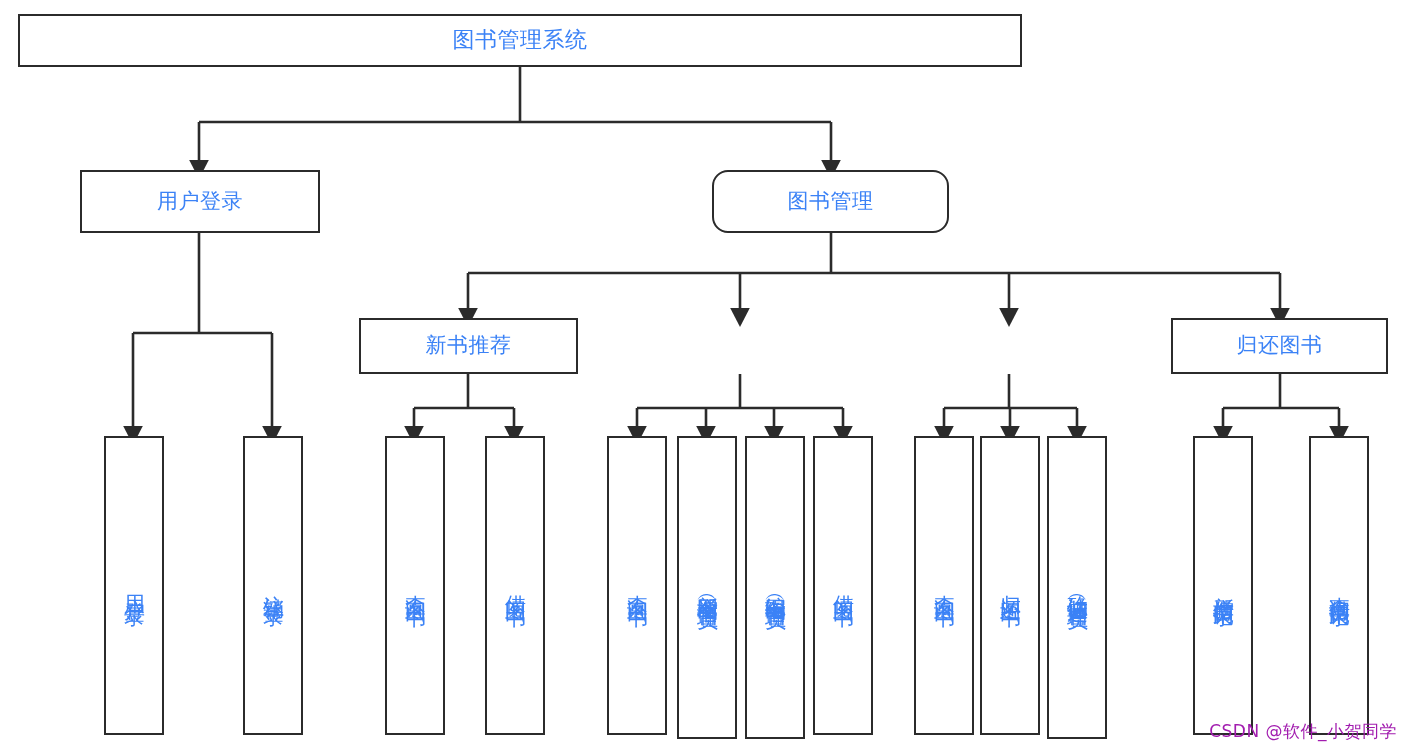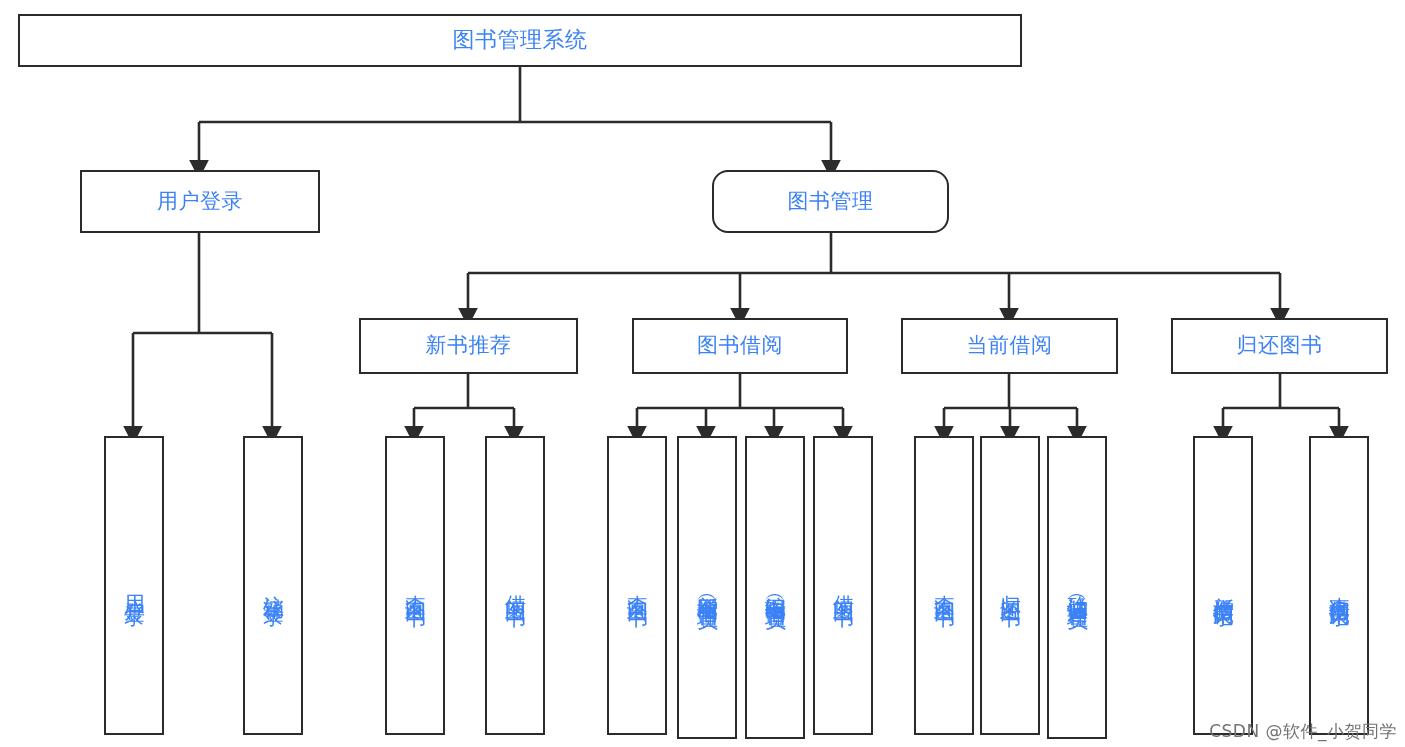--- a/index.html
+++ b/index.html
@@ -61,21 +61,21 @@
     max-height: 100%;
   }
   .node.vert.tall-text .node-label {
     letter-spacing: 2px;
   }
   #watermark {
     position: absolute;
     right: 8px;
     bottom: 4px;
     font-size: 17px;
-    color: #737373;
+    color: #a21caf;
     letter-spacing: 0.5px;
     white-space: nowrap;
   }
 </style>
 </head>
 <body>
 
 <div id="diagram-root">
 
   <svg id="edge-layer" viewBox="0 0 1405 747" width="1405" height="747" xmlns="http://www.w3.org/2000/svg">
@@ -137,27 +137,21 @@
   </div>
 
   <div class="node horiz" id="node-book-manage" style="left:712px; top:170px; width:237px; height:63px;border-radius:16px;">
     <span class="node-label">图书管理</span>
   </div>
 
   <div class="node horiz" id="node-new-book-rec" style="left:359px; top:318px; width:219px; height:56px;">
     <span class="node-label">新书推荐</span>
   </div>
 
-  <div class="node horiz" id="node-book-borrow" style="left:632px; top:318px; width:216px; height:56px;">
-    <span class="node-label">图书借阅</span>
-  </div>
-
-  <div class="node horiz" id="node-current-borrow" style="left:901px; top:318px; width:217px; height:56px;">
-    <span class="node-label">当前借阅</span>
-  </div>
+
 
   <div class="node horiz" id="node-borrow-record" style="left:1171px; top:318px; width:217px; height:56px;">
     <span class="node-label">归还图书</span>
   </div>
 
   <div class="node vert" id="node-leaf-1" style="left:104px; top:436px; width:60px; height:299px;">
     <span class="node-label">用户登录</span>
   </div>
 
   <div class="node vert" id="node-leaf-2" style="left:243px; top:436px; width:60px; height:299px;">

